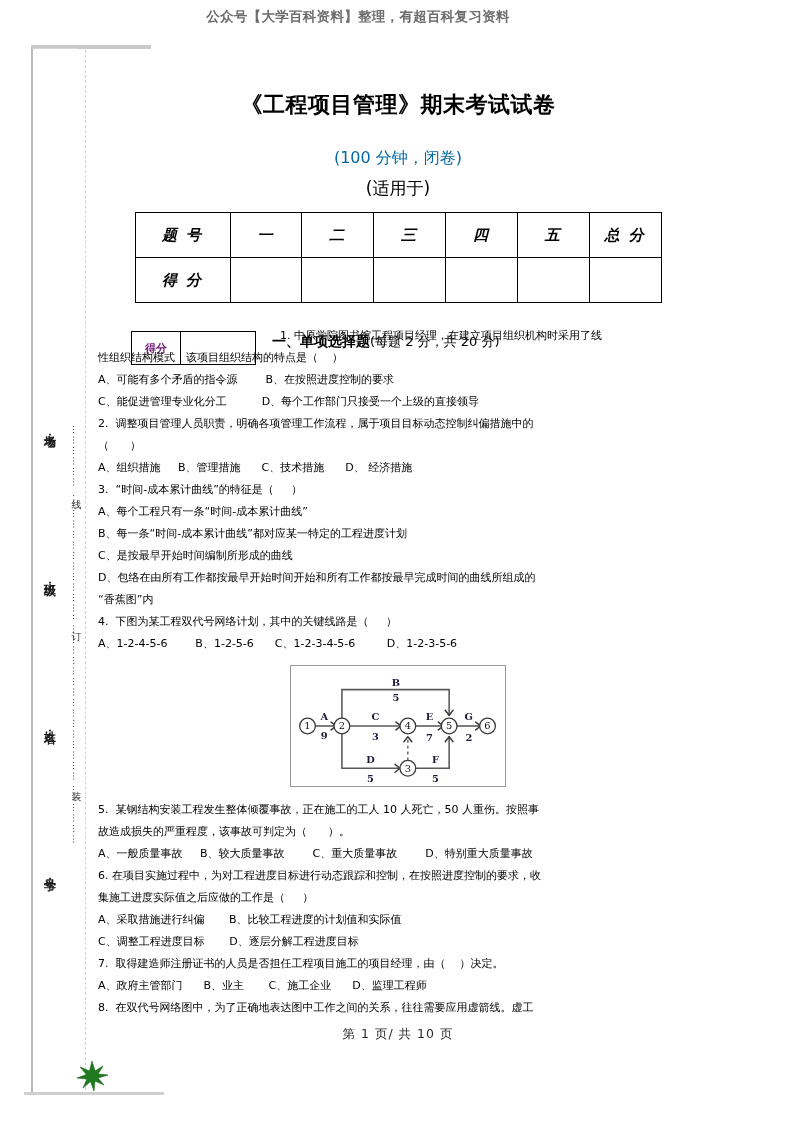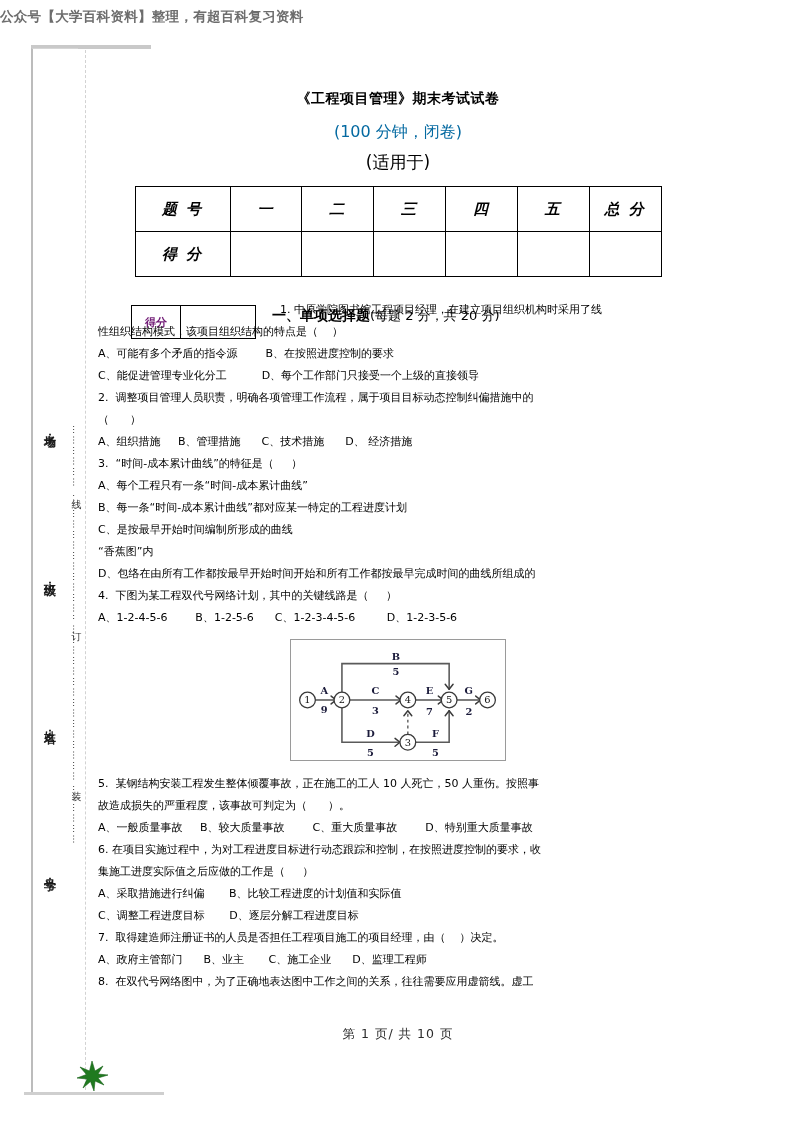--- a/index.html
+++ b/index.html
@@ -15,26 +15,27 @@
     color: #111111;
     overflow: hidden;
   }
 
   
   #watermark {
     position: absolute;
     top: 8px;
     left: 0;
     width: 666px;
-    text-align: left;
+    text-align: center;
     font-family: "DejaVu Serif", "Liberation Serif", serif;
     font-size: 13.5px;
     font-weight: 700;
     color: #6d6d6d;
     letter-spacing: 0.3px;
+    padding-left: 25px;
   }
 
   
   #page-frame {
     position: absolute;
     left: 31px;
     top: 48px;
     width: 47px;
     height: 1047px;
     border-left: 2px solid #bcbcbc;
@@ -129,24 +130,24 @@
   #content {
     position: absolute;
     left: 98px;
     top: 90px;
     width: 600px;
   }
 
   .title-main {
     text-align: center;
     font-family: "DejaVu Sans", "Liberation Sans", sans-serif;
-    font-size: 14px;
+    font-size: 22px;
     font-weight: 700;
     letter-spacing: 0.5px;
-    margin: 0 0 14px 0;
+    margin: 0 0 28px 0;
     color: #000;
   }
   .title-sub {
     text-align: center;
     font-family: "DejaVu Sans", "Liberation Sans", sans-serif;
     font-size: 16px;
     font-weight: 400;
     margin: 0 0 8px 0;
     color: #0369a1;
   }
@@ -340,22 +341,22 @@
   </div>
 
   <div class="qblock">
     <div class="qline">2.  调整项目管理人员职责，明确各项管理工作流程，属于项目目标动态控制纠偏措施中的</div>
     <div class="qline">（      ）</div>
     <div class="qline">A、组织措施     B、管理措施      C、技术措施      D、 经济措施</div>
     <div class="qline">3.  “时间-成本累计曲线”的特征是（     ）</div>
     <div class="qline">A、每个工程只有一条“时间-成本累计曲线”</div>
     <div class="qline">B、每一条“时间-成本累计曲线”都对应某一特定的工程进度计划</div>
     <div class="qline">C、是按最早开始时间编制所形成的曲线</div>
+    <div class="qline">D、包络在由所有工作都按最早开始时间开始和所有工作都按最早完成时间的曲线所组成的</div>
     <div class="qline">“香蕉图”内</div>
-    <div class="qline">D、包络在由所有工作都按最早开始时间开始和所有工作都按最早完成时间的曲线所组成的</div>
     <div class="qline">4.  下图为某工程双代号网络计划，其中的关键线路是（     ）</div>
     <div class="qline">A、1-2-4-5-6        B、1-2-5-6      C、1-2-3-4-5-6         D、1-2-3-5-6</div>
   </div>
 
   <div id="diagram-wrap">
     <svg id="diagram-box" viewBox="0 0 216 122">
       <g stroke="#5a5a5a" stroke-width="1.6" fill="none" stroke-linecap="square">
 
         <line x1="25" y1="61" x2="44" y2="61"></line>
 

